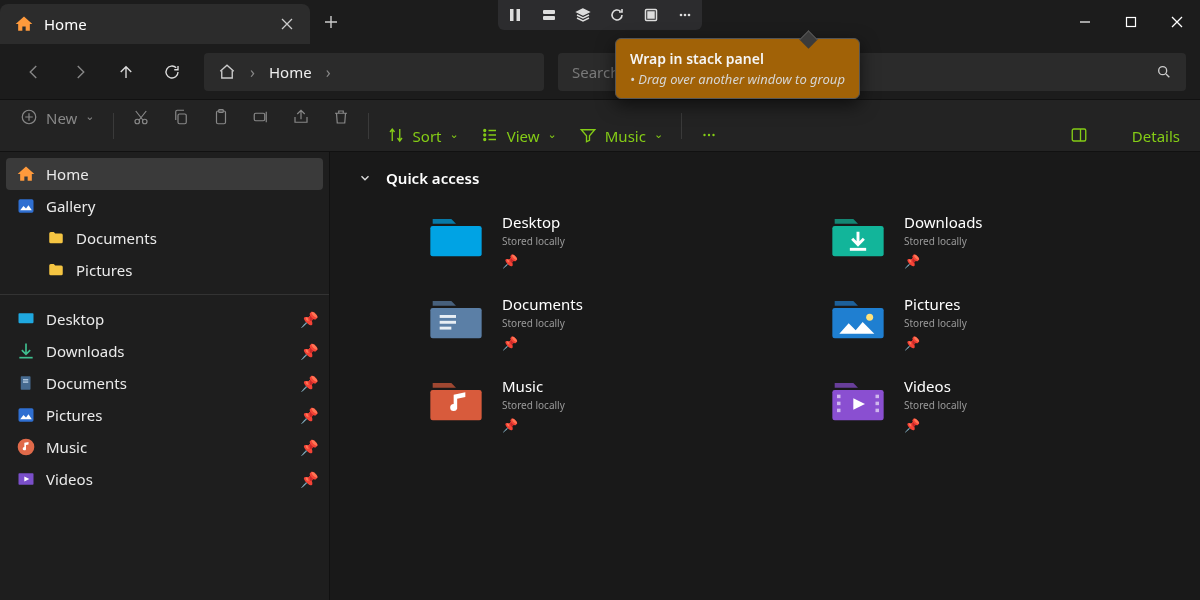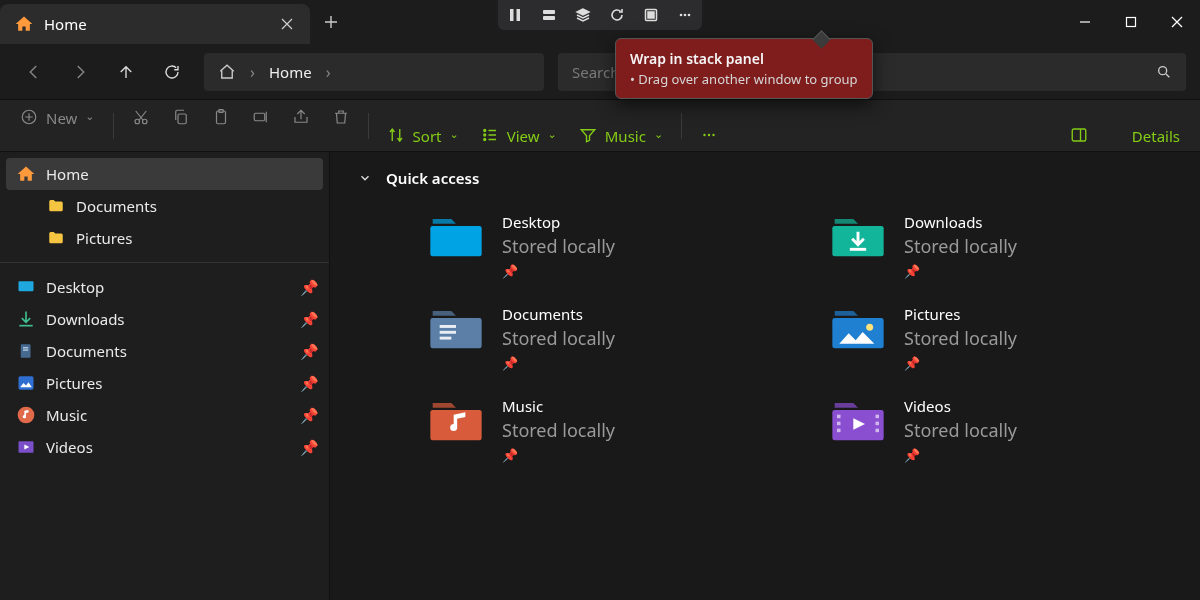--- a/index.html
+++ b/index.html
@@ -5,23 +5,23 @@
 * { box-sizing: border-box; margin: 0; padding: 0; font-family: "Segoe UI", system-ui, sans-serif; }
 html, body { width: 1200px; height: 600px; overflow: hidden; background: #000; color: #fff; }
 .window { width: 1200px; height: 600px; background: #1e1e1e; display: flex; flex-direction: column; }
 
 
 .topbar { position: absolute; top: 0; left: 50%; transform: translateX(-50%); display: flex; background: #2c2c2e; border-radius: 0 0 6px 6px; height: 30px; align-items: center; z-index: 50; }
 .topbar-btn { width: 34px; height: 30px; display: flex; align-items: center; justify-content: center; color: #ddd; cursor: pointer; }
 .topbar svg { width: 16px; height: 16px; }
 
 
-.tooltip { position: absolute; top: 38px; left: 615px; background: #7f1d1d; border: 1px solid #555; border-radius: 6px; padding: 10px 14px; z-index: 60; font-size: 14px; box-shadow: 0 6px 18px rgba(0,0,0,.6); }
+.tooltip { position: absolute; top: 38px; left: 615px; background: #a16207; border: 1px solid #555; border-radius: 6px; padding: 10px 14px; z-index: 60; font-size: 14px; box-shadow: 0 6px 18px rgba(0,0,0,.6); }
 .tooltip-title { font-weight: 600; color: #f5f5f5; margin-bottom: 2px; }
-.tooltip-body { color: #d6d6d6; font-size: 13px; }
+.tooltip-body { color: #d6d6d6; font-size: 13px; font-style: italic; }
 .tooltip::before { content:""; position:absolute; top:-6px; right:44px; width:12px; height:12px; background:#3b3b3b; border-left:1px solid #555; border-top:1px solid #555; transform: rotate(45deg); }
 
 
 .titlebar { height: 44px; background: #1c1c1c; display: flex; align-items: stretch; }
 .tab { display: flex; align-items: center; padding: 0 12px 0 14px; background: #2c2c2c; border-radius: 8px 8px 0 0; margin-top: 4px; width: 310px; justify-content: space-between; }
 .tab-left { display: flex; align-items: center; gap: 10px; }
 .tab-title { font-size: 15px; }
 .tab-close { width: 22px; height: 22px; display: flex; align-items: center; justify-content: center; color: #ccc; border-radius: 3px; }
 .newtab { width: 42px; display: flex; align-items: center; justify-content: center; color: #ccc; }
 .winctrls { margin-left: auto; display: flex; }
@@ -55,21 +55,21 @@
 .side-icon { width: 20px; height: 20px; display: flex; align-items: center; justify-content: center; }
 
 
 .content { flex: 1; padding: 16px 28px; overflow: auto; }
 .section-head { display: flex; align-items: center; gap: 14px; font-size: 15px; font-weight: 600; margin-bottom: 24px; }
 .grid { display: grid; grid-template-columns: 1fr 1fr; column-gap: 60px; row-gap: 24px; padding-left: 70px; }
 .folder { display: flex; align-items: flex-start; gap: 18px; }
 .folder-icon { width: 56px; height: 46px; border-radius: 4px; display: flex; align-items: center; justify-content: center; }
 .folder-info { display: flex; flex-direction: column; }
 .folder-name { font-size: 15px; color: #fff; }
-.folder-sub { font-size: 18px; color: #9a9a9a; margin-top: 2px; }
+.folder-sub { font-size: 10px; color: #9a9a9a; margin-top: 2px; }
 .folder-pin { color: #6a6a6a; margin-top: 4px; font-size: 13px; }
 
 .icon-home { width: 20px; height: 20px; }
 svg { display:block; }
 </style>
 </head>
 <body>
 
 <div class="window">
 
@@ -293,20 +293,29 @@
   <div class="body">
     <div class="sidebar">
       <div class="side-item selected">
         <span class="side-icon">
             <svg viewBox="0 0 24 24" width="20" height="20">
               <path fill="#ff9a3c" d="M12 3 2 12h3v8h5v-5h4v5h5v-8h3L12 3Z"></path>
             </svg>
           </span>
         <span>Home</span>
       </div>
+      <div class="side-item">
+        <span class="side-icon">
+            <svg viewBox="0 0 24 24" width="20" height="20">
+              <rect x="3" y="4" width="18" height="16" rx="2" fill="#2f6fd1"></rect>
+              <path fill="#fff" d="m5 17 4-5 3 3 3-4 4 6H5Z"></path>
+            </svg>
+          </span>
+        <span>Gallery</span>
+      </div>
       <div class="side-item indent">
         <span class="side-icon">
             <svg viewBox="0 0 24 24" width="18" height="18">
               <path fill="#f5c542" d="M3 6a2 2 0 0 1 2-2h4l2 2h8a2 2 0 0 1 2 2v9a2 2 0 0 1-2 2H5a2 2 0 0 1-2-2V6Z"></path>
             </svg>
           </span>
         <span>Documents</span>
       </div>
       <div class="side-item indent">
         <span class="side-icon">

